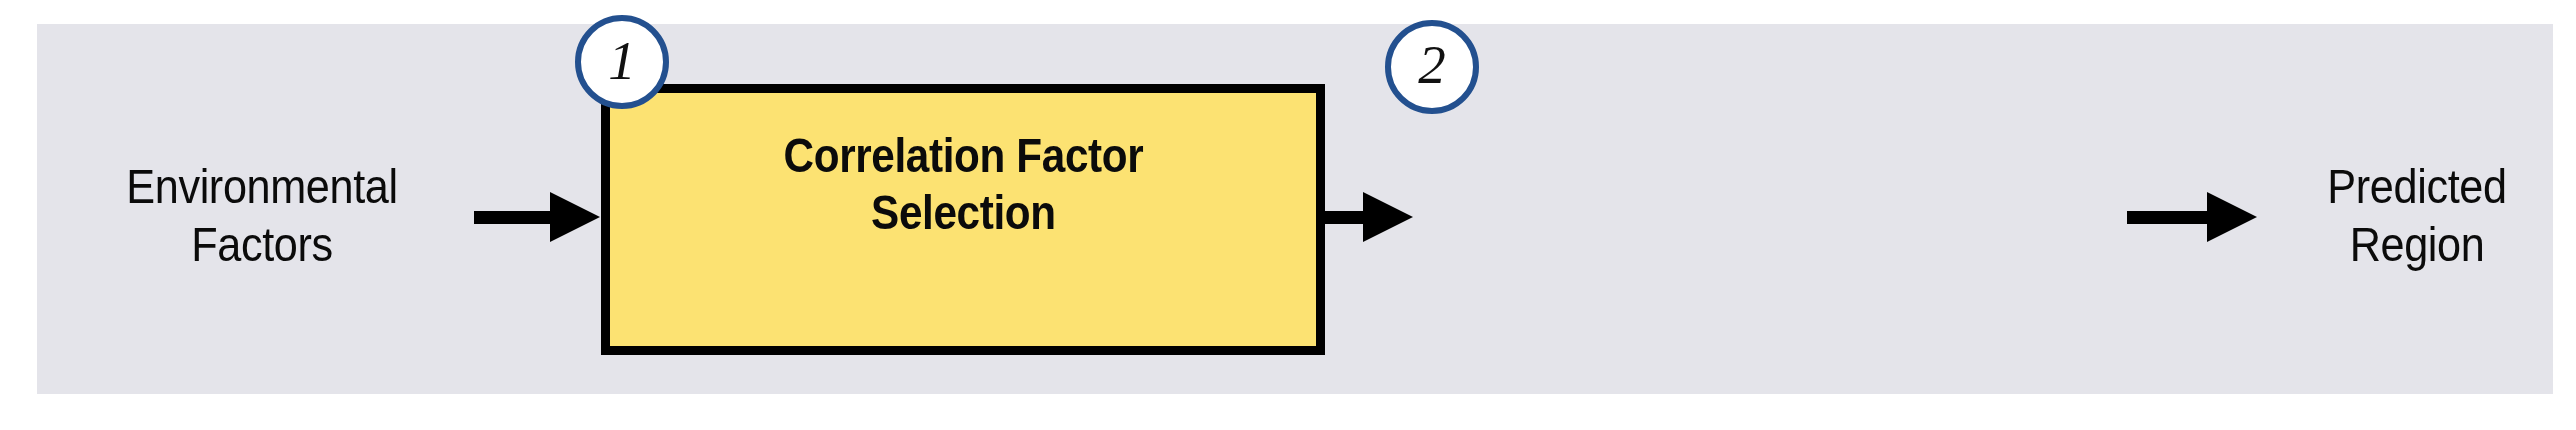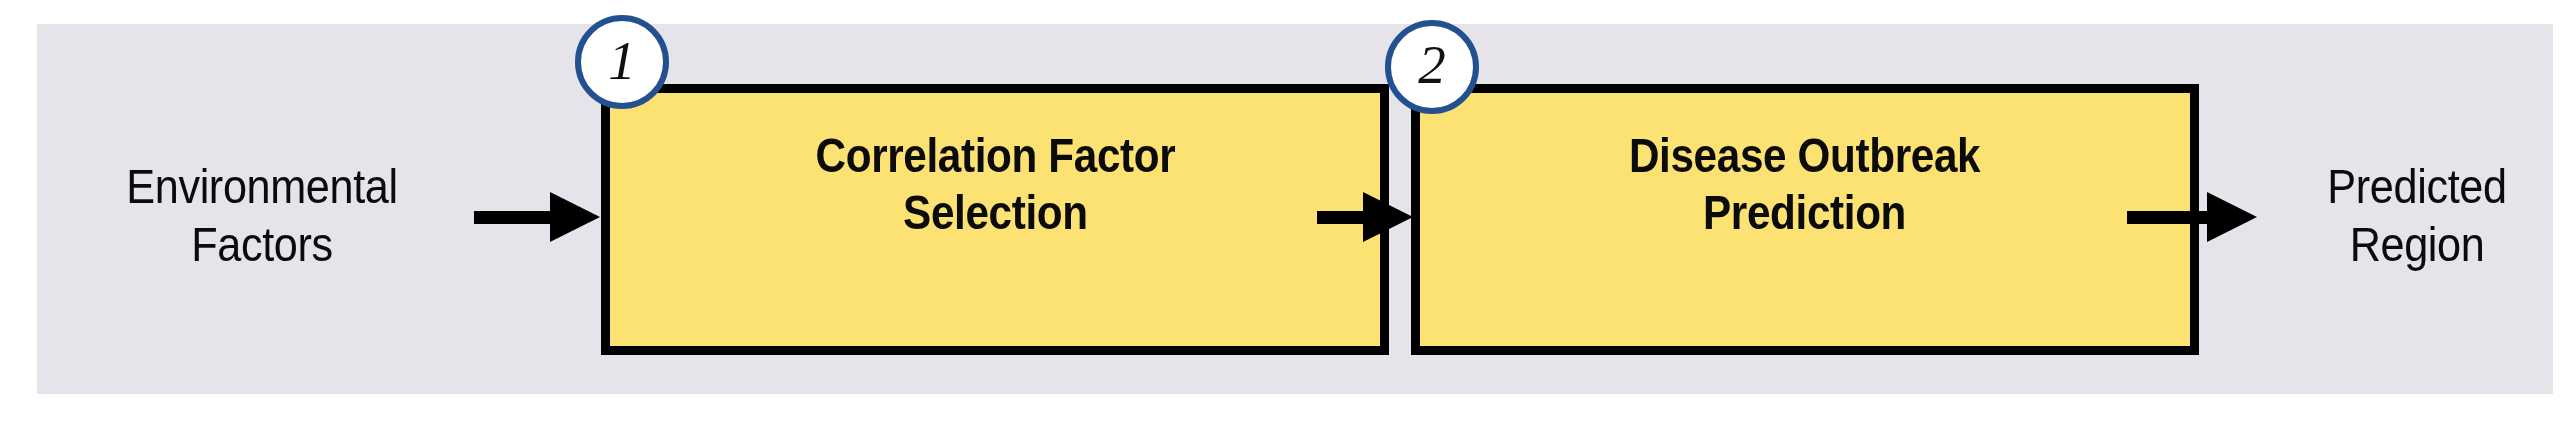--- a/index.html
+++ b/index.html
@@ -27,21 +27,21 @@
     top: 24px;
     width: 2516px;
     height: 370px;
     background: #e4e4ea;
   }
 
   
   .proc-box {
     position: absolute;
     top: 84px;
-    width: 788px;
+    width: 724px;
     height: 271px;
     box-sizing: border-box;
     background: #fce272;
     border: 9.8px solid #000000;
     display: flex;
     align-items: center;
     justify-content: center;
   }
   .proc-box.box-1 { left: 601px; }
   .proc-box.box-2 { left: 1411px; }
@@ -157,24 +157,20 @@
 
   <div class="badge badge-1">
     <span class="badge-num">1</span>
   </div>
 
   <div class="arrow arrow-mid">
     <div class="shaft"></div>
     <div class="head"></div>
   </div>
 
-  <div class="proc-box box-2">
-    <div class="proc-label">Disease Outbreak
-Prediction</div>
-  </div>
 
   <div class="badge badge-2">
     <span class="badge-num">2</span>
   </div>
 
   <div class="arrow arrow-out">
     <div class="shaft"></div>
     <div class="head"></div>
   </div>
 

